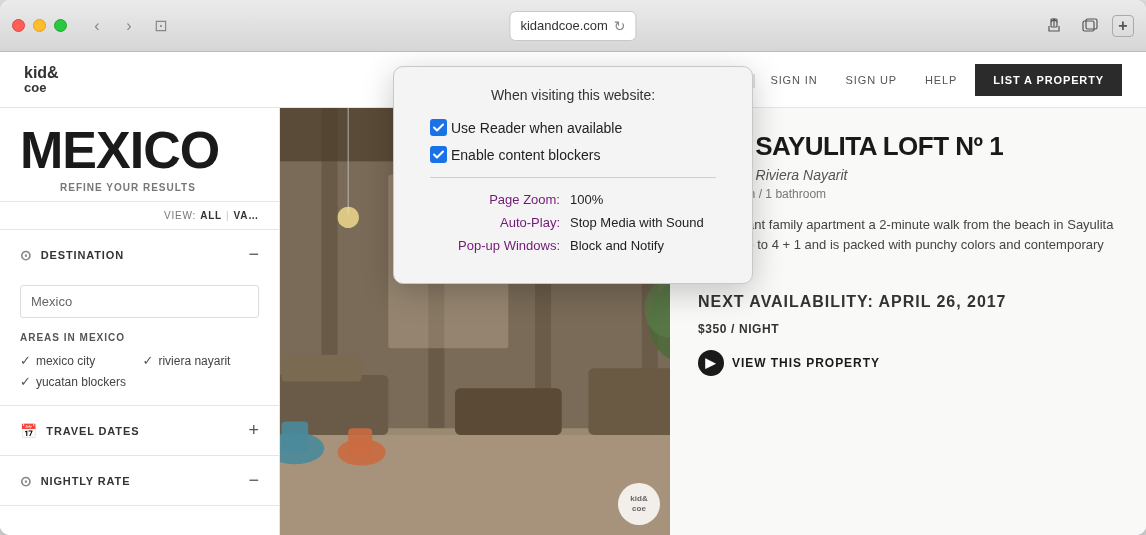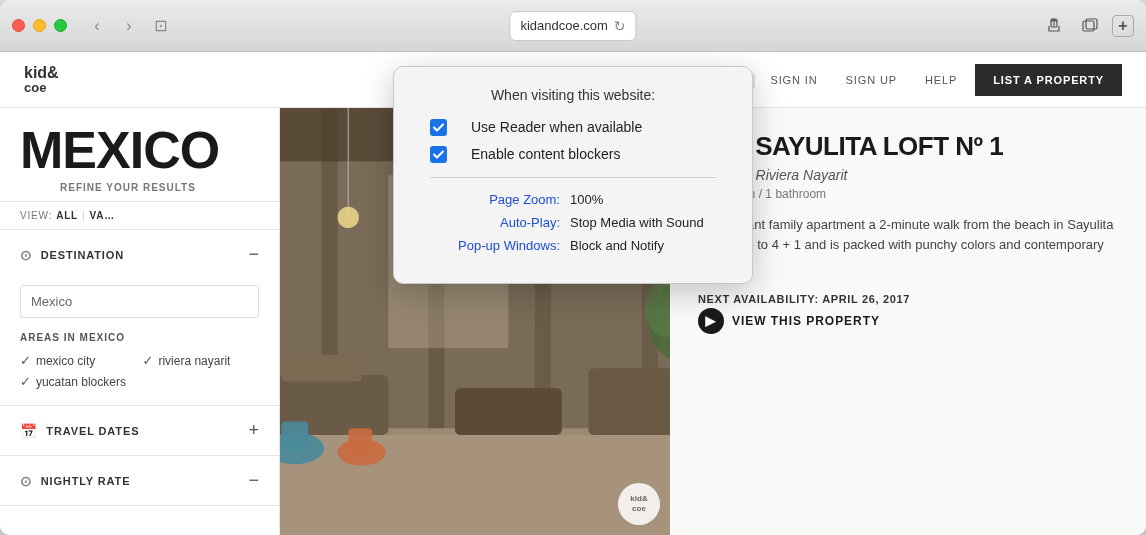--- a/index.html
+++ b/index.html
@@ -246,20 +246,21 @@
     .view-bar {
       border-top: 1px solid #e5e5e5;
       border-bottom: 1px solid #e5e5e5;
       padding: 8px 20px;
       font-size: 10px;
       color: #777;
       letter-spacing: 0.08em;
       display: flex;
       align-items: center;
       gap: 4px;
+      justify-content: flex-end;
     }
     .view-link { font-weight: 700; color: #333; cursor: pointer; }
     .view-sep { color: #ccc; }
 
     .filter-section {
       border-bottom: 1px solid #e5e5e5;
     }
     .filter-header {
       padding: 14px 20px;
       display: flex;
@@ -386,26 +387,26 @@
       color: #777;
       margin-bottom: 14px;
     }
     .property-desc {
       font-size: 13px;
       color: #444;
       line-height: 1.6;
       margin-bottom: 16px;
     }
     .property-availability {
-      font-size: 11px;
+      font-size: 16px;
       font-weight: 700;
       color: #333;
       letter-spacing: 0.06em;
       text-transform: uppercase;
-      margin-bottom: 3px;
+      margin-bottom: 11px;
     }
     .property-price {
       font-size: 12px;
       font-weight: 700;
       color: #333;
       text-transform: uppercase;
       letter-spacing: 0.05em;
       margin-bottom: 14px;
     }
     .view-property-btn {
@@ -458,22 +459,22 @@
       margin-bottom: 16px;
       font-weight: 400;
     }
     .popup-divider {
       height: 1px;
       background: #d0d0d0;
       margin: 14px 0;
     }
     .popup-checkbox-row {
       display: flex;
-      align-items: flex-start;
-      gap: 24px;
+      align-items: center;
+      gap: 4px;
       margin-bottom: 10px;
     }
     .checkbox-icon {
       width: 17px;
       height: 17px;
       background: #1a72e8;
       border-radius: 3px;
       display: flex;
       align-items: center;
       justify-content: center;
@@ -484,21 +485,21 @@
       font-size: 14px;
       color: #222;
     }
     .popup-settings-row {
       display: flex;
       align-items: center;
       margin-bottom: 8px;
     }
     .settings-key {
       font-size: 13px;
-      color: #1d4ed8;
+      color: #701a75;
       text-align: right;
       width: 130px;
       flex-shrink: 0;
     }
     .settings-val {
       font-size: 13px;
       color: #222;
       margin-left: 10px;
     }
   </style>
@@ -671,20 +672,21 @@
 coe</span>
             </div>
           </div>
 
           <div class="property-info">
             <div class="property-title">THE SAYULITA LOFT Nº 1</div>
             <div class="property-location">Sayulita, Riviera Nayarit</div>
             <div class="property-rooms">1 bedroom / 1 bathroom</div>
             <div class="property-desc">This vibrant family apartment a 2-minute walk from the beach in Sayulita sleeps up to 4 + 1 and is packed with punchy colors and contemporary style.</div>
             <div class="property-availability">NEXT AVAILABILITY: APRIL 26, 2017</div>
+            <div class="property-price">$350 / NIGHT</div>
             <div class="view-property-btn">
               <div class="view-btn-circle">▶</div>
               <span>VIEW THIS PROPERTY</span>
             </div>
           </div>
         </div>
       </div>
 
     </div>
 

